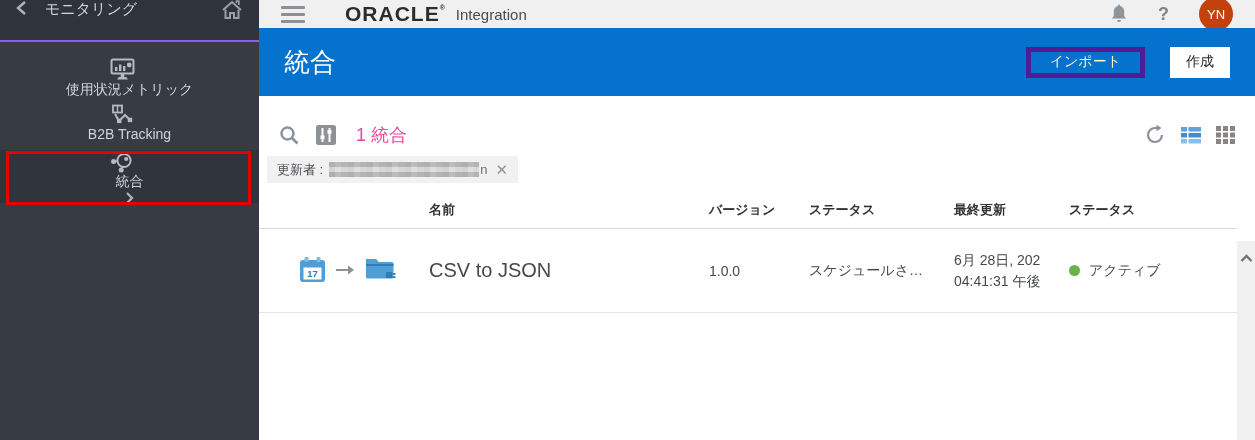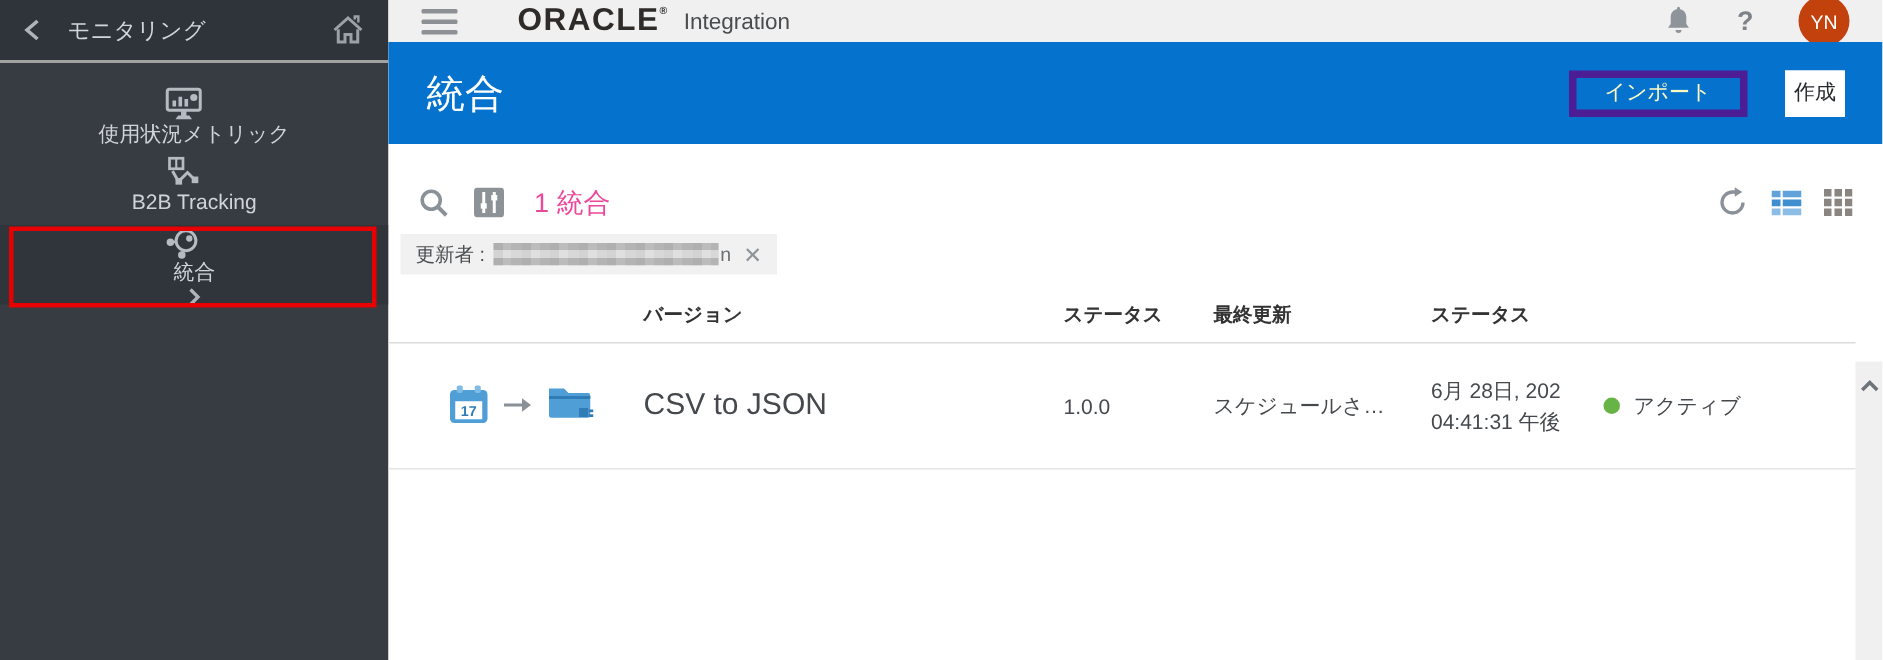--- a/index.html
+++ b/index.html
@@ -2,22 +2,22 @@
 <html><head>
 <meta charset="utf-8">
 <style>
   * { margin:0; padding:0; box-sizing:border-box; }
   html,body { width:1255px; height:440px; overflow:hidden;
     font-family:"Liberation Sans","DejaVu Sans",sans-serif; background:#fff; }
   .app { display:flex; width:1255px; height:440px; }
 
   
   .sidebar { width:259px; flex-shrink:0; background:#373c43; position:relative; }
-  .sidebar-header { height:42px; background:#2f343a; border-bottom:2px solid #a3a3a3;
-    display:flex; align-items:center; padding:0 16px;font-family:Liberation Serif, serif; }
+  .sidebar-header { height:42px; background:#2f343a; border-bottom:2px solid #8b5cf6;
+    display:flex; align-items:flex-start; padding:0 16px;font-family:Liberation Serif, serif; }
   .sidebar-title { color:#d2d6da; font-size:15px; margin-left:18px; flex:1; }
   .icon-btn { display:flex; align-items:center; justify-content:center; }
   .nav { padding-top:16px; }
   .nav-item { height:46px; display:flex; align-items:center; padding:0 17px;
     color:#d0d4d8; font-size:14px; cursor:pointer;flex-direction:column; }
   .nav-item .nav-icon { width:28px; display:flex; justify-content:center; margin-right:15px; }
   .nav-item.selected { height:53px; background:#30353c; }
   .nav-item .spacer { flex:1; }
   .annotation-box { position:absolute; left:6px; top:151px; width:245px; height:54px;
     border:3px solid #e60000; pointer-events:none; z-index:5; }
@@ -35,21 +35,21 @@
   .topbar-right { margin-left:auto; display:flex; align-items:center; gap:30px; }
   .help { font-size:18px; font-weight:700; color:#7e8388; cursor:pointer; }
   .avatar { width:34px; height:34px; border-radius:50%; background:#c2410c; color:#fff;
     font-size:13px; display:flex; align-items:center; justify-content:center; cursor:pointer; }
 
   .page-header { height:68px; background:#0572ce; display:flex; align-items:center; padding:0 25px; }
   .page-title { color:#fff; font-size:26px; font-weight:400; flex:1; }
   .btn { font-size:14px; height:31px; cursor:pointer;
     font-family:"Liberation Sans","DejaVu Sans",sans-serif; }
   .btn-outline { background:transparent; border:5px solid #4c1d95; color:#fef9c3; padding:0 19px; margin-right:25px; }
-  .btn-solid { background:#fff; border:1px solid #fff; color:#26292c; padding:0 5px; }
+  .btn-solid { background:#fff; border:1px solid #fff; color:#26292c; padding:0 15px; }
 
   .content { flex:1; position:relative; padding-top:25px; }
   .toolbar { display:flex; align-items:center; padding:0 20px; height:28px; }
   .toolbar .count { margin-left:20px; font-size:18px; color:#ec4899; }
   .filter-btn { margin-left:16px; cursor:pointer; }
   .toolbar-right { margin-left:auto; display:flex; align-items:center; gap:15px; }
 
   .chip-row { margin-top:7px; padding-left:8px; }
   .chip { display:inline-flex; align-items:center; height:27px; background:#f1f1f2;
     padding:0 10px; font-size:13px; color:#4a4d50; }
@@ -240,20 +240,21 @@
         <span class="chip">
           <span>更新者 :</span>
           <span class="redact"></span>
           <span class="tail">n</span>
           <span class="close">✕</span>
         </span>
       </div>
 
       <div class="thead grid-cols">
         <span></span>
+        <span>名前</span>
         <span>バージョン</span>
         <span>ステータス</span>
         <span>最終更新</span>
         <span>ステータス</span>
       </div>
 
       <div class="trow grid-cols">
         <span class="cell-icons">
           <span>
             <svg width="27" height="27" viewBox="0 0 27 27">

